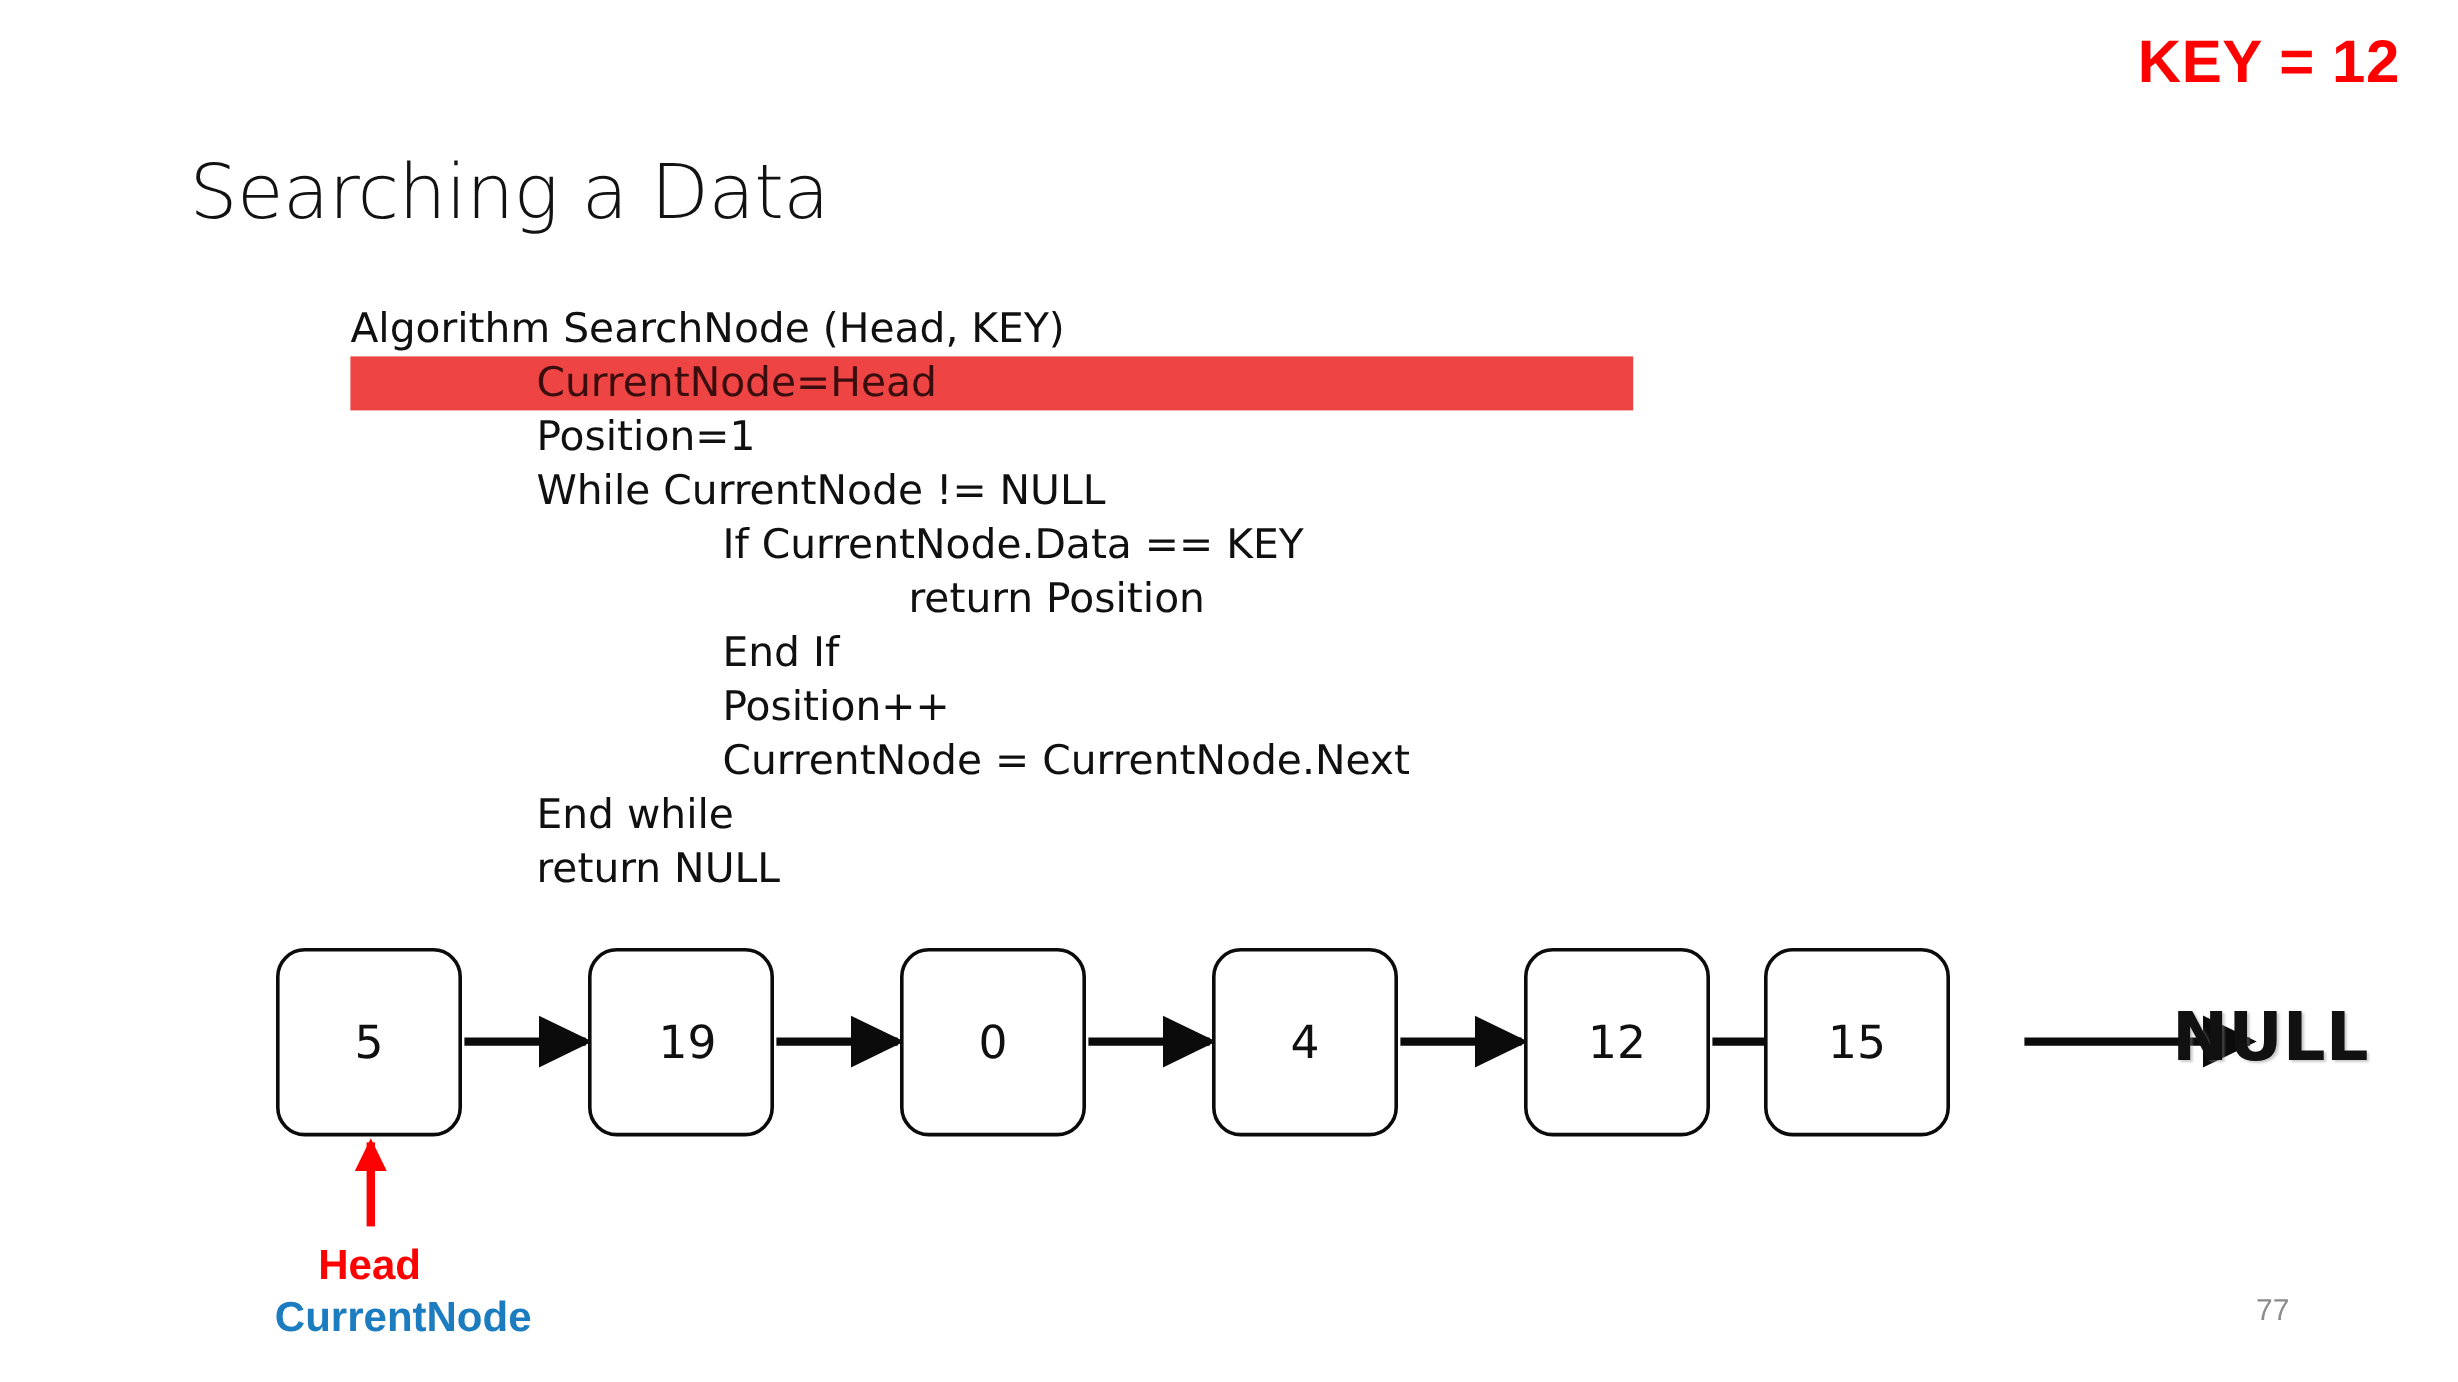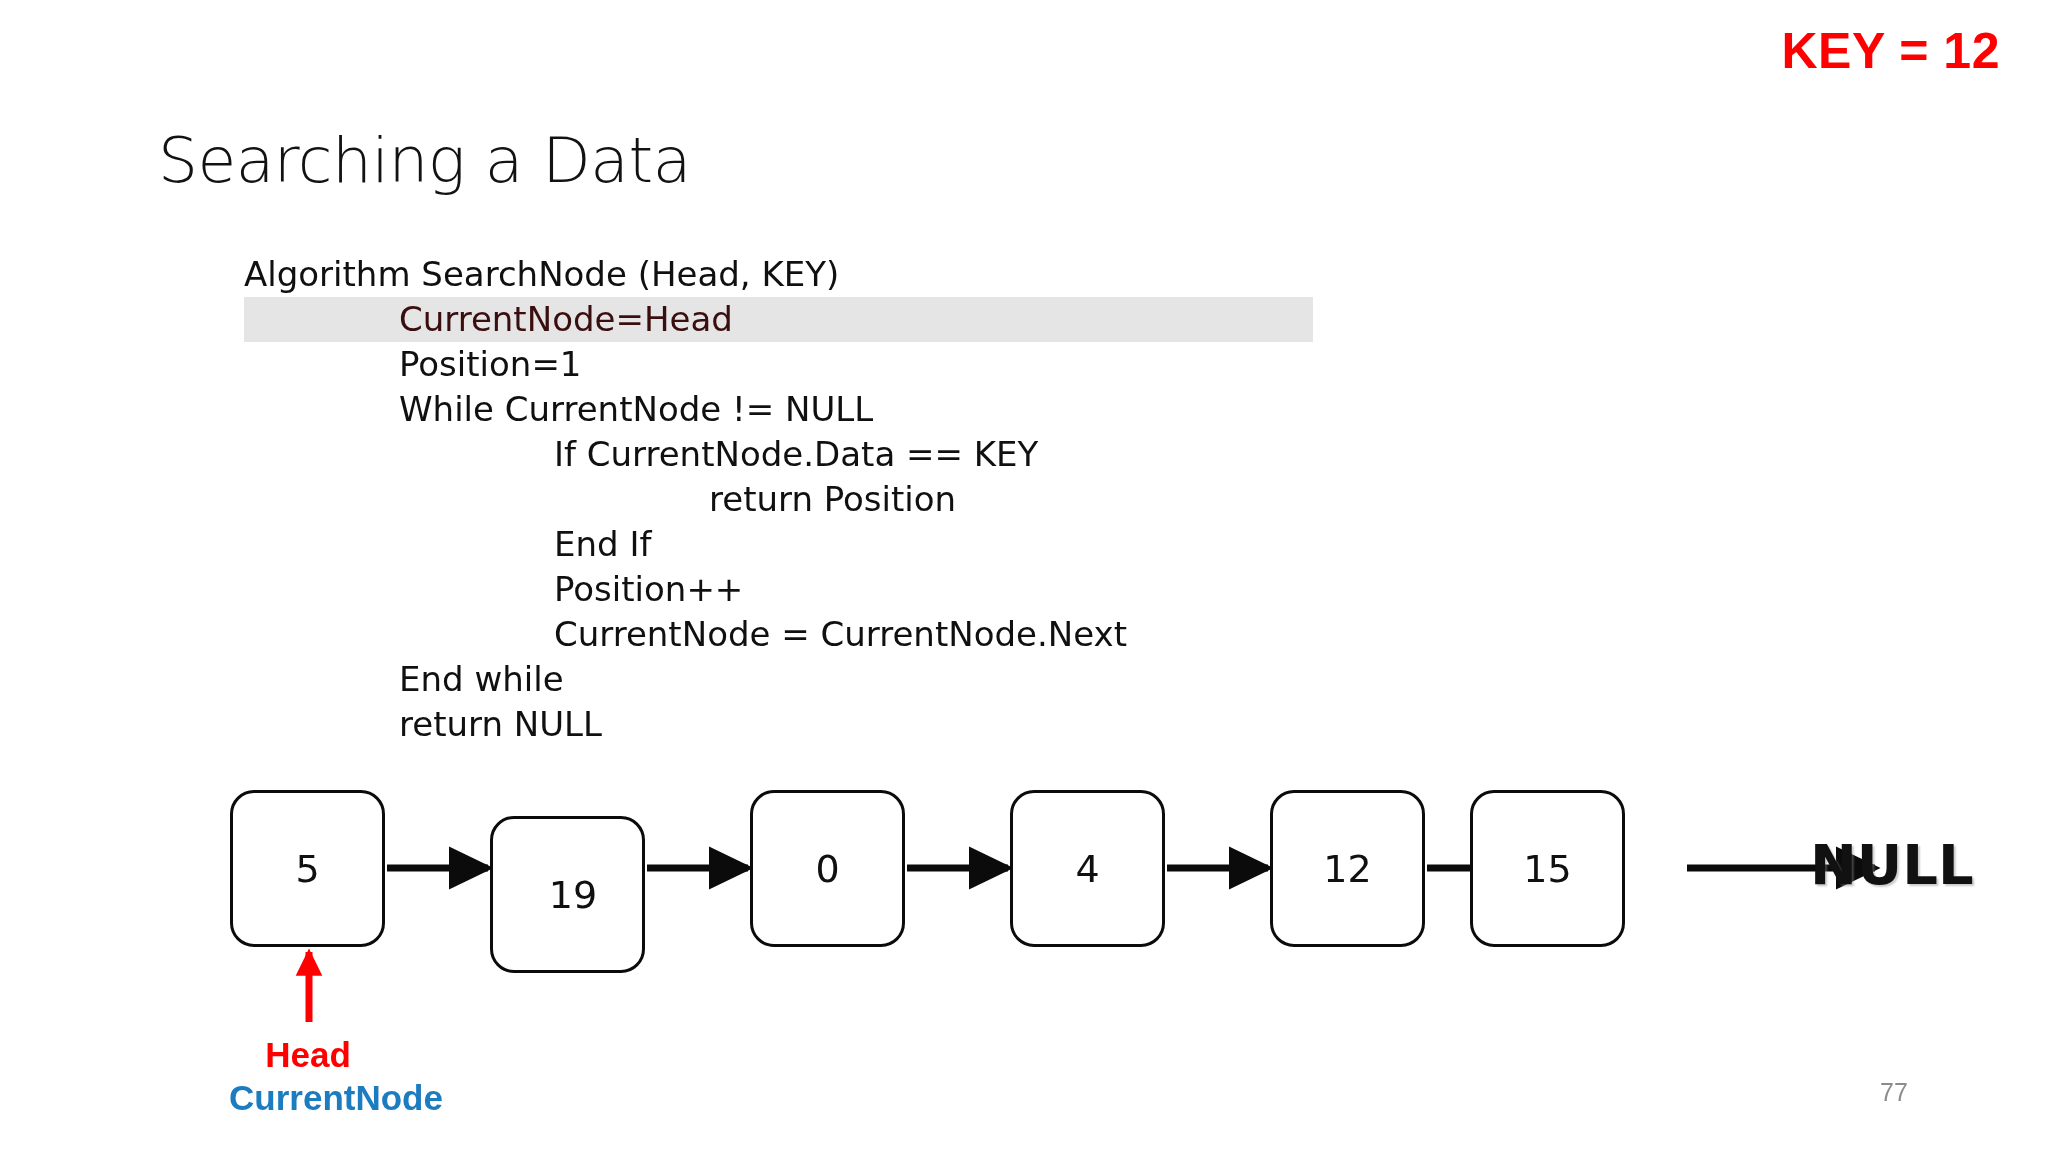--- a/index.html
+++ b/index.html
@@ -51,28 +51,29 @@
   }
   .code-line {
     position: relative;
     font-family: "DejaVu Sans", "Liberation Sans", sans-serif;
     font-size: 34px;
     font-weight: 400;
     color: #101010;
     line-height: 45px;
     height: 45px;
     white-space: pre;
+    margin-left: 48px;
   }
   .ind-0 { padding-left: 0px; }
   .ind-1 { padding-left: 155px; }
   .ind-2 { padding-left: 310px; }
   .ind-3 { padding-left: 465px; }
 
   .code-line.highlight {
-    background: #e5e5e5;
+    background: #ef4444;
     width: 914px;
     box-sizing: content-box;
     color: #2B0B0B;
   }
   .code-line.highlight .code-text {
     color: #3A0E0E;
   }
 
   
   #linked-list {
@@ -190,21 +191,21 @@
       </g>
     <g id="head-pointer-arrow">
       <line x1="309" y1="1022" x2="309" y2="952" stroke="#FF0000" stroke-width="7" marker-end="url(#arrowhead-red)"></line>
     </g>
   </svg>
 
   <div id="node-layer">
       <div class="node-box" style="left: 230px; top: 790px;">
         <span class="node-value">5</span>
       </div>
-      <div class="node-box" style="left: 490px; top: 816px; padding-left: 11px;">
+      <div class="node-box" style="left: 490px; top: 790px; padding-left: 11px;">
         <span class="node-value">19</span>
       </div>
       <div class="node-box" style="left: 750px; top: 790px;">
         <span class="node-value">0</span>
       </div>
       <div class="node-box" style="left: 1010px; top: 790px;">
         <span class="node-value">4</span>
       </div>
       <div class="node-box" style="left: 1270px; top: 790px;">
         <span class="node-value">12</span>

